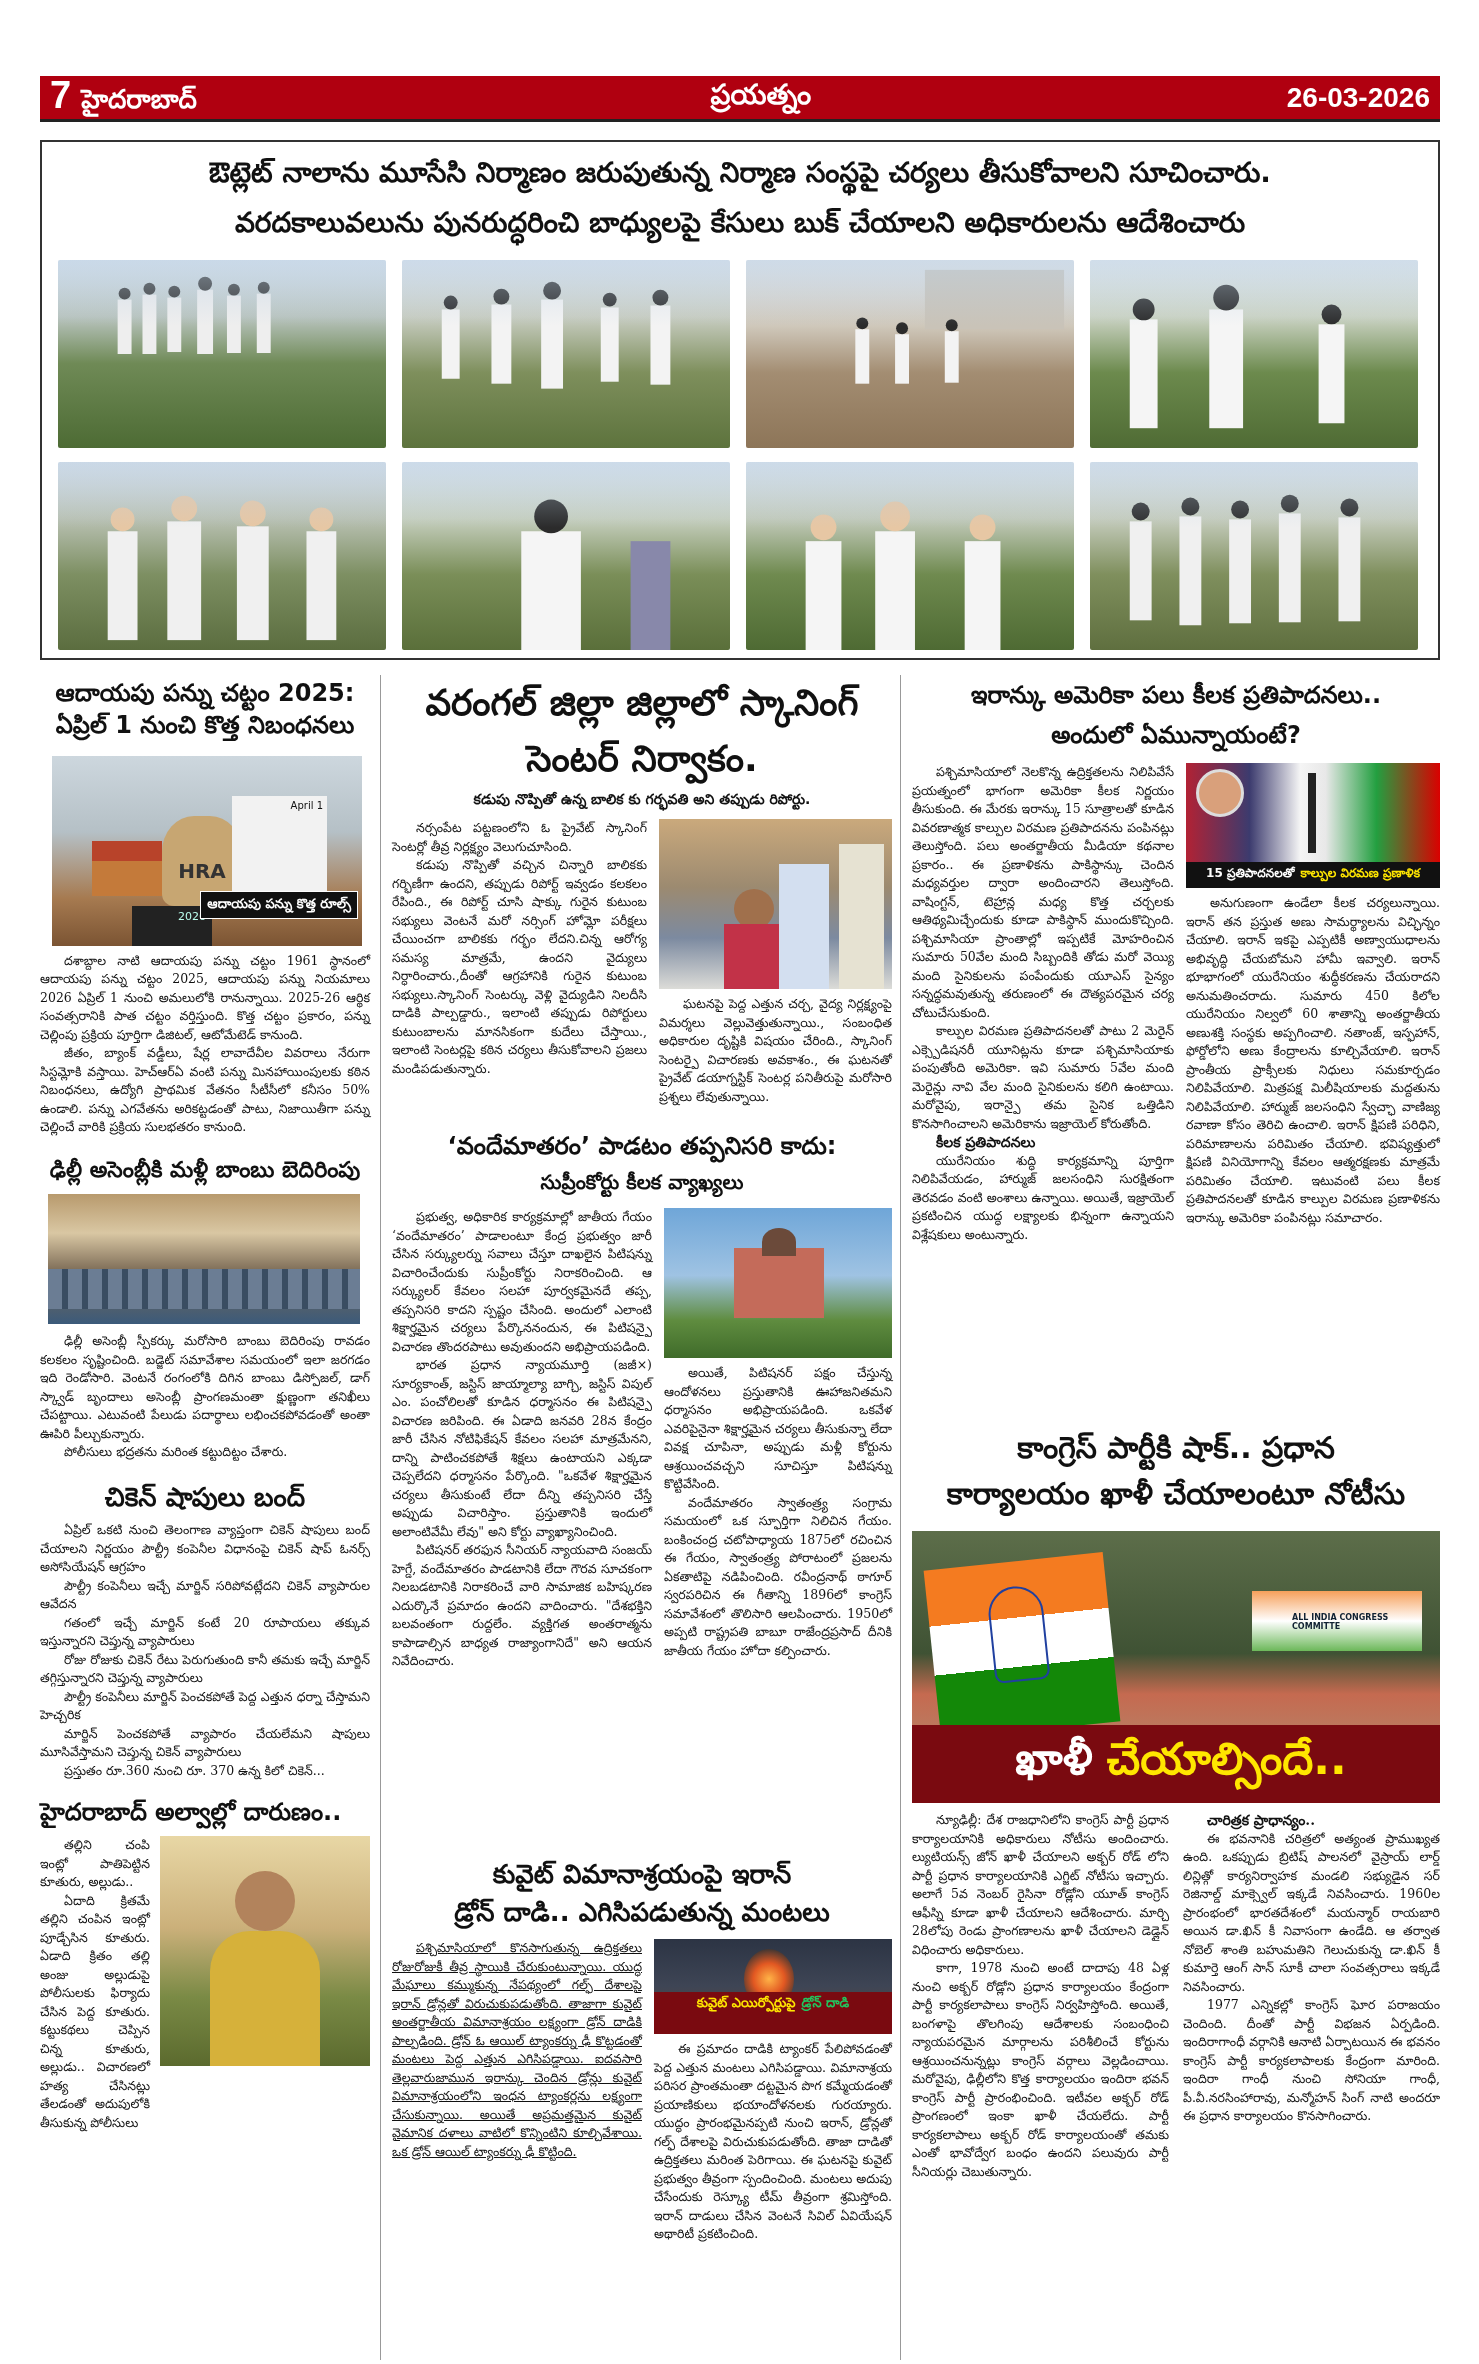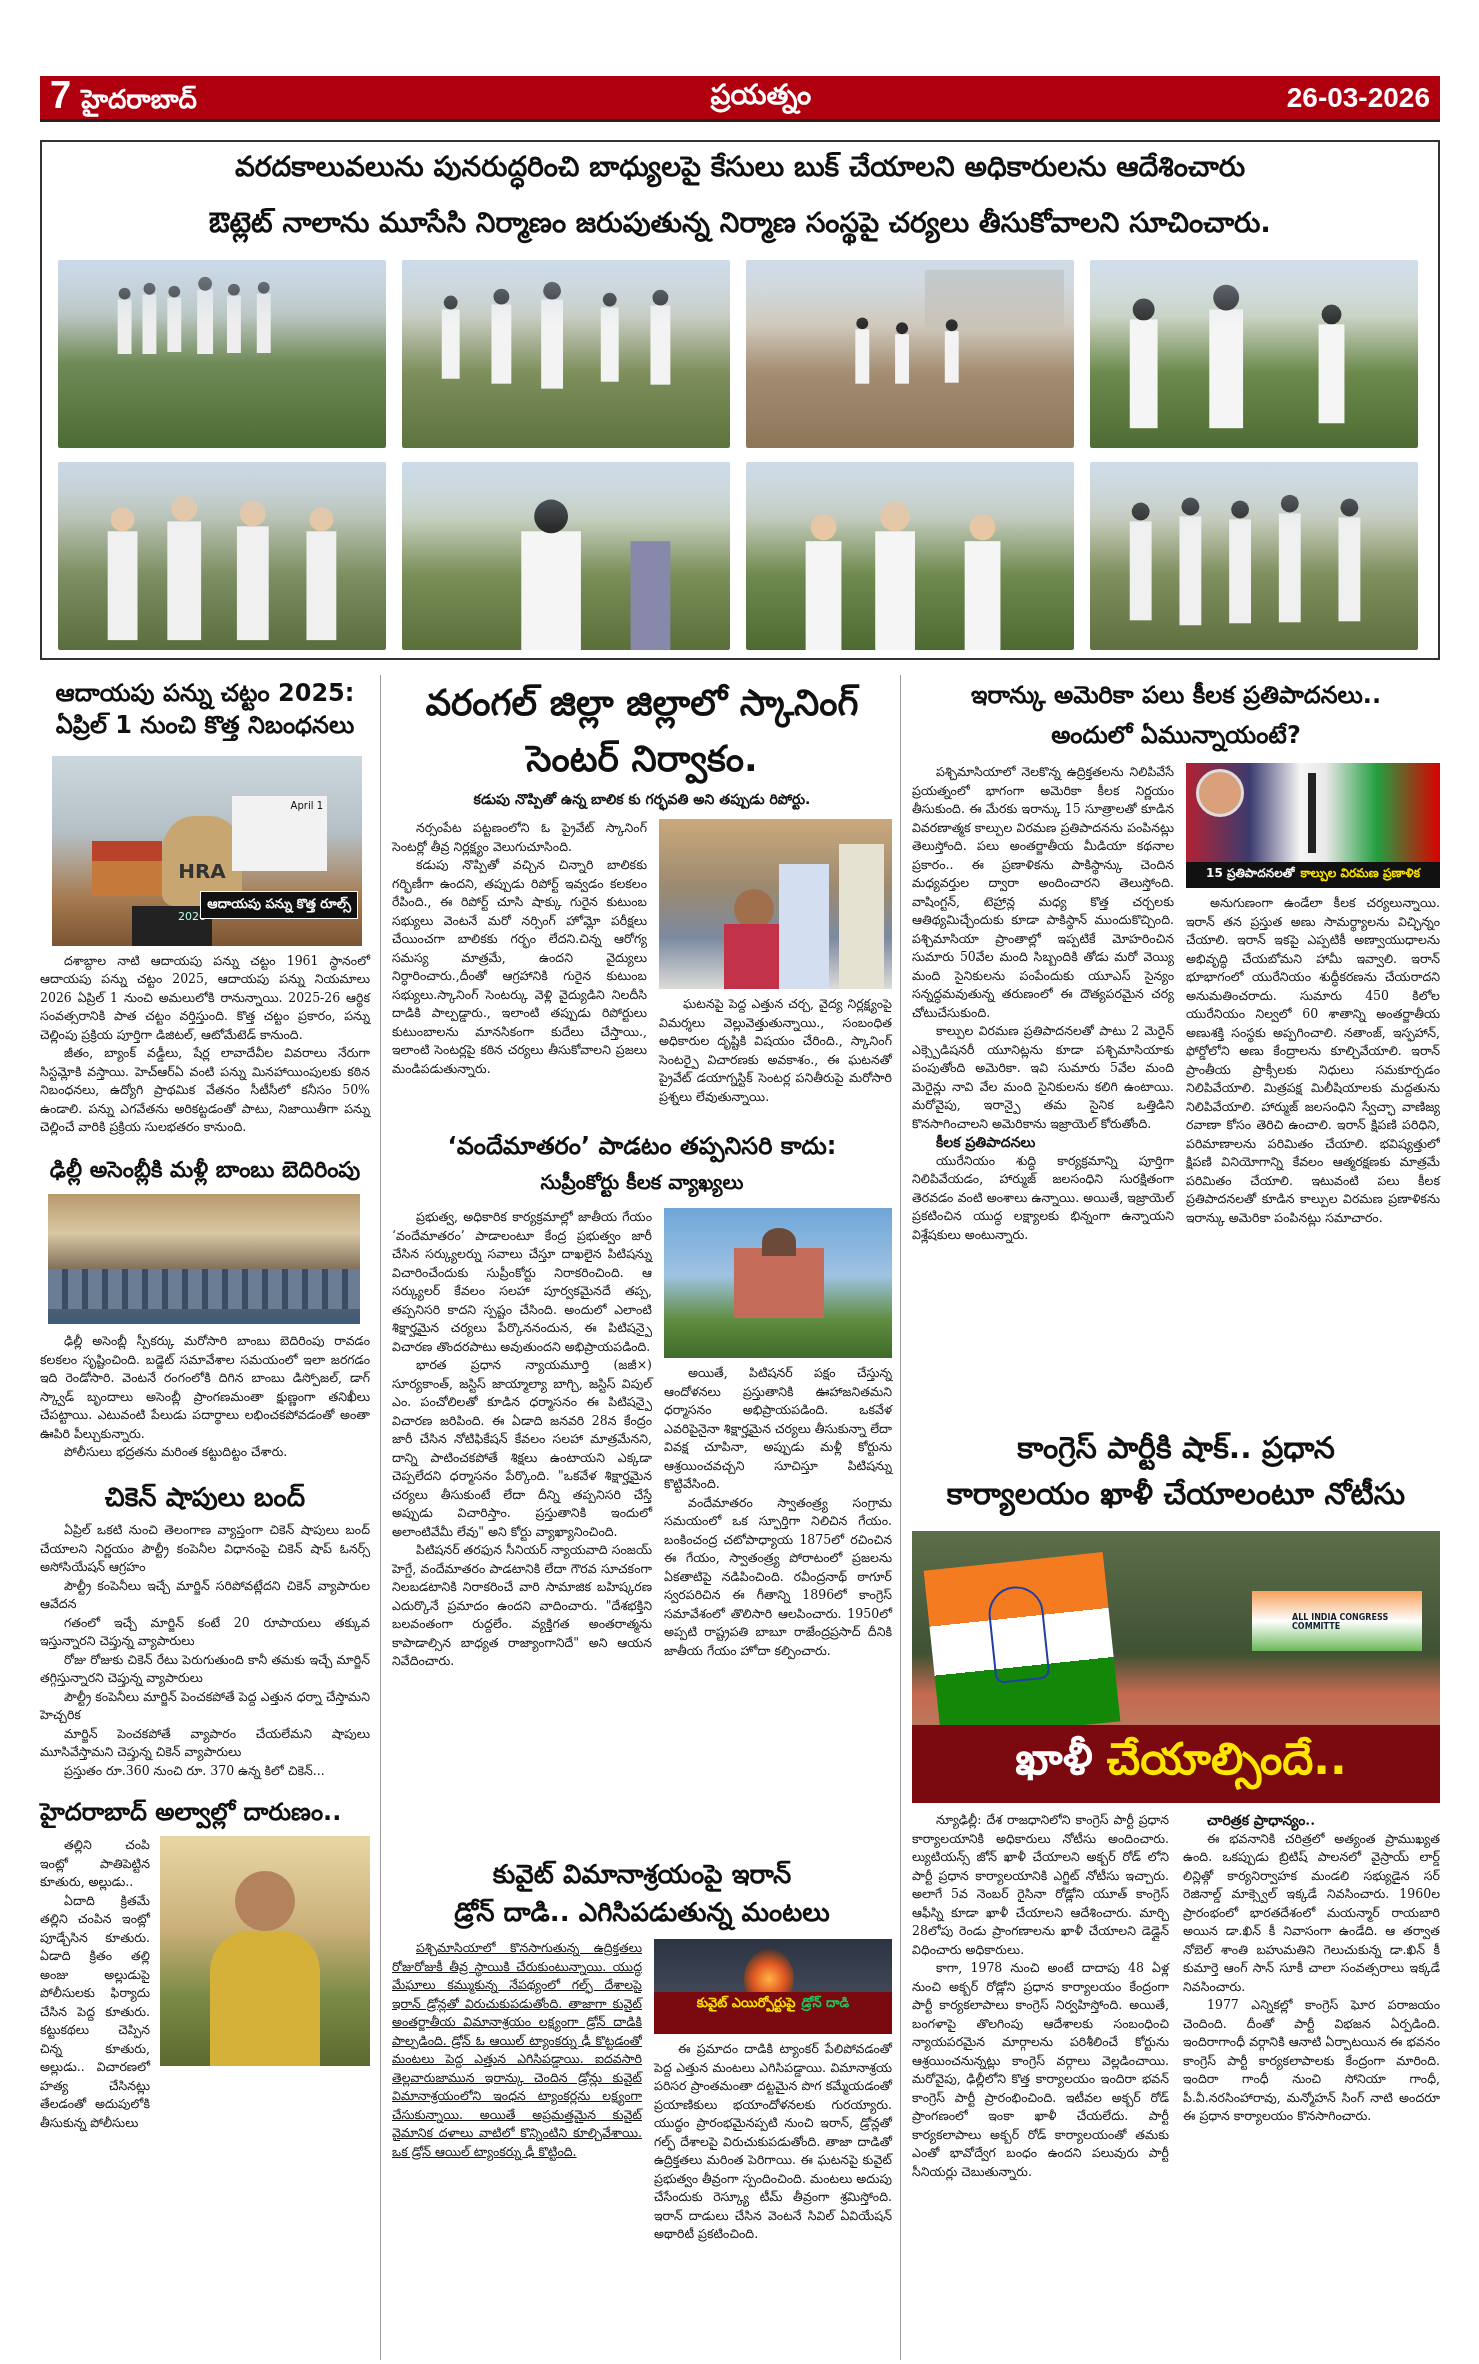--- a/index.html
+++ b/index.html
@@ -48,22 +48,22 @@
 <div class="masthead">
   <div class="left">
     <span class="pg">7</span>
     <span class="city">హైదరాబాద్</span>
   </div>
   <span class="title">ప్రయత్నం</span>
   <span class="date">26-03-2026</span>
 </div>
 
 <div class="photo-box">
+  <div class="hl" style="margin-top:6px;">ఔట్లెట్ నాలాను మూసేసి నిర్మాణం జరుపుతున్న నిర్మాణ సంస్థపై చర్యలు తీసుకోవాలని సూచించారు.</div>
   <div class="hl">వరదకాలువలును పునరుద్ధరించి బాధ్యులపై కేసులు బుక్ చేయాలని అధికారులను ఆదేశించారు</div>
-  <div class="hl" style="margin-top:6px;">ఔట్లెట్ నాలాను మూసేసి నిర్మాణం జరుపుతున్న నిర్మాణ సంస్థపై చర్యలు తీసుకోవాలని సూచించారు.</div>
   <div class="photo-grid">
     <div class="ph" style="background:linear-gradient(180deg,#d8e2ec 0%,#b9c4bf 30%,#6f8a56 55%,#4d6b34 100%);">
       <svg width="100%" height="100%" viewBox="0 0 330 190" preserveAspectRatio="none">
           <g fill="#eee">
             <rect x="60" y="40" width="14" height="55"></rect>
             <rect x="85" y="35" width="14" height="60"></rect>
             <rect x="110" y="38" width="14" height="55"></rect>
             <rect x="140" y="30" width="16" height="65"></rect>
             <rect x="170" y="36" width="14" height="58"></rect>
             <rect x="200" y="34" width="14" height="60"></rect>
@@ -190,21 +190,21 @@
 <div class="divider-v" style="left:380px; top:675px; height:1685px;"></div>
 <div class="divider-v" style="left:900px; top:675px; height:1685px;"></div>
 
 <div class="col" style="left:40px; top:675px; width:330px;">
 
   <div>
     <h2 class="head" style="font-size:24px; margin-top:2px;">ఆదాయపు పన్ను చట్టం 2025: ఏప్రిల్ 1 నుంచి కొత్త నిబంధనలు</h2>
     <div class="img" style="margin:14px 0 6px 12px; width:310px; height:190px; background:linear-gradient(180deg,#cdd7de 0%,#b5c0c6 40%,#a67a50 75%,#7b5433 100%);">
       <div style="position:absolute; left:40px; top:85px; width:70px; height:55px; background:#c47a3a; border-top:20px solid #b8432a;"></div>
       <div style="position:absolute; left:110px; top:60px; width:80px; height:90px; background:#c7a672; border-radius:40% 40% 12px 12px; color:#333; font-weight:bold; font-size:20px; text-align:center; line-height:110px;">HRA</div>
-      <div style="position:absolute; left:180px; top:40px; width:95px; height:75px; background:#f2f2f2; font-size:10px; text-align:right; padding:4px;">April 1</div>
+      <div style="position:absolute; left:180px; top:40px; width:95px; height:95px; background:#f2f2f2; font-size:10px; text-align:right; padding:4px;">April 1</div>
       <div style="position:absolute; left:80px; top:150px; width:80px; height:40px; background:#222; color:#bfe; font-size:11px; text-align:right; padding:4px 6px;">2026</div>
       <div style="position:absolute; right:4px; top:135px; background:#111; color:#fff; border:1px solid #fff; font-size:13px; font-weight:bold; padding:4px 6px;">ఆదాయపు పన్ను కొత్త రూల్స్</div>
     </div>
     <div class="body-text">
       <p>దశాబ్దాల నాటి ఆదాయపు పన్ను చట్టం 1961 స్థానంలో ఆదాయపు పన్ను చట్టం 2025, ఆదాయపు పన్ను నియమాలు 2026 ఏప్రిల్ 1 నుంచి అమలులోకి రానున్నాయి. 2025-26 ఆర్థిక సంవత్సరానికి పాత చట్టం వర్తిస్తుంది. కొత్త చట్టం ప్రకారం, పన్ను చెల్లింపు ప్రక్రియ పూర్తిగా డిజిటల్, ఆటోమేటెడ్ కానుంది.</p>
       <p>జీతం, బ్యాంక్ వడ్డీలు, షేర్ల లావాదేవీల వివరాలు నేరుగా సిస్టమ్లోకి వస్తాయి. హెచ్ఆర్ఏ వంటి పన్ను మినహాయింపులకు కఠిన నిబంధనలు, ఉద్యోగి ప్రాథమిక వేతనం సీటీసీలో కనీసం 50% ఉండాలి. పన్ను ఎగవేతను అరికట్టడంతో పాటు, నిజాయితీగా పన్ను చెల్లించే వారికి ప్రక్రియ సులభతరం కానుంది.</p>
     </div>
   </div>
 
   <div style="margin-top:18px;">

